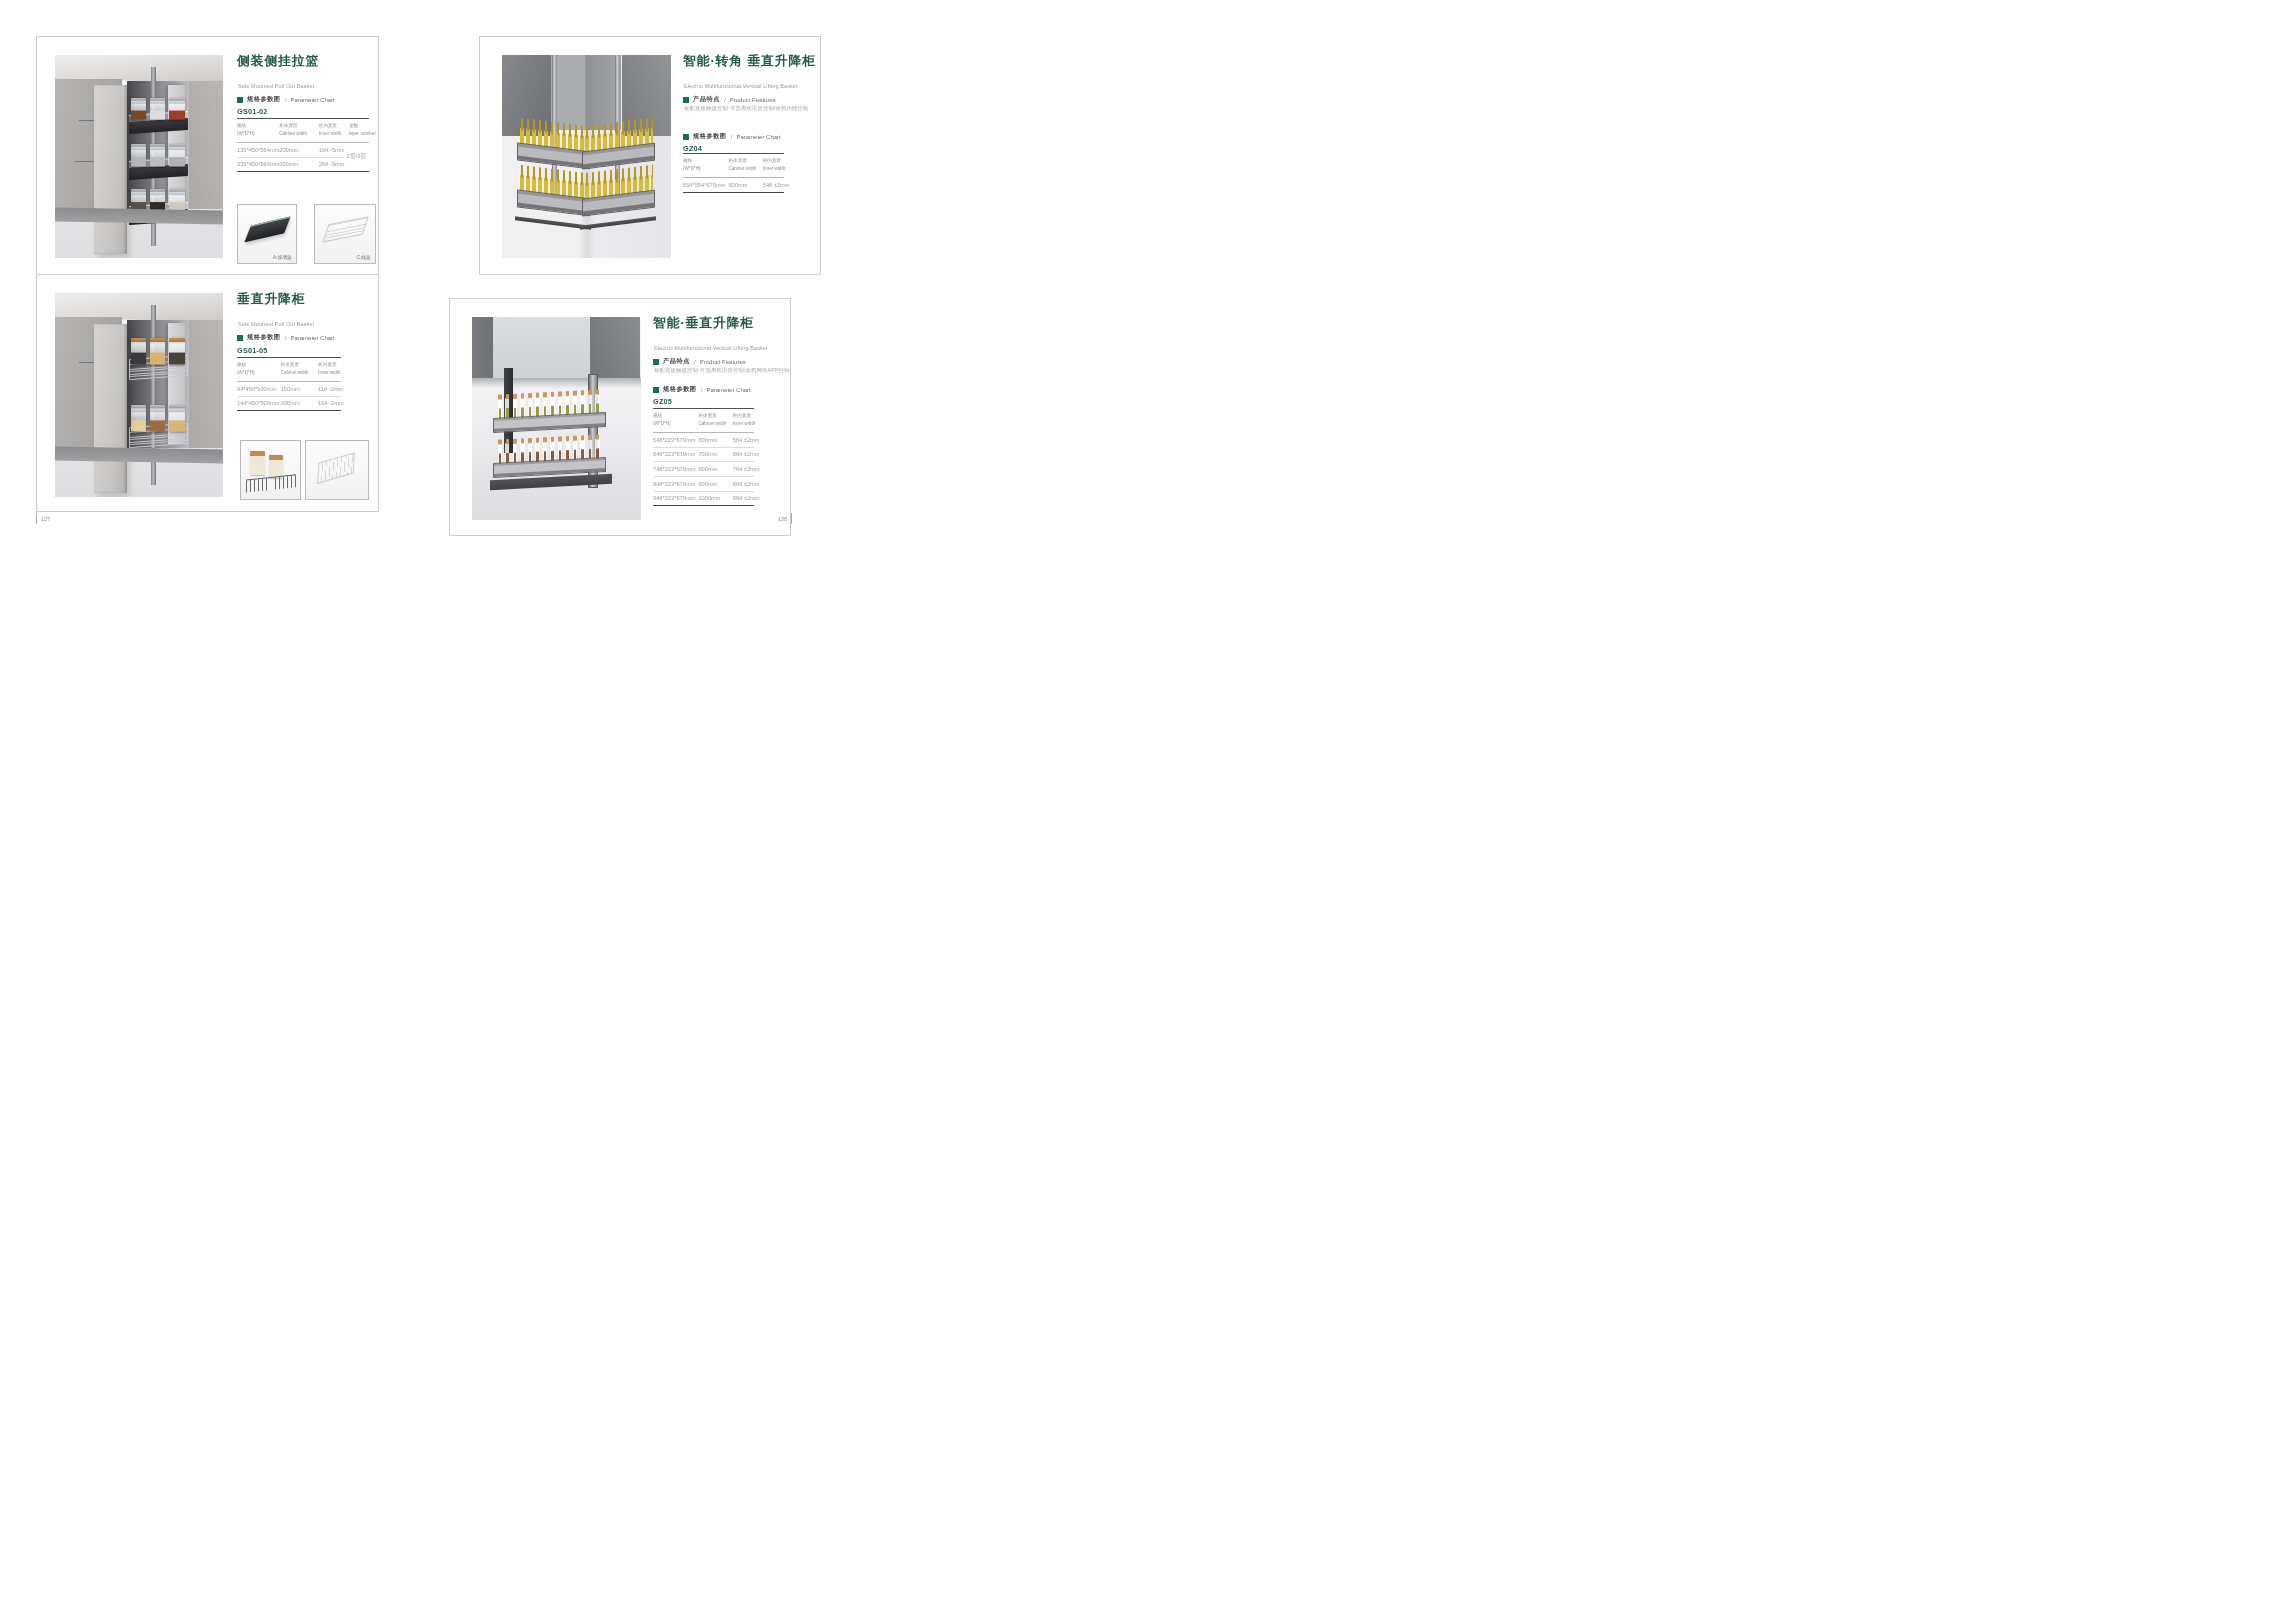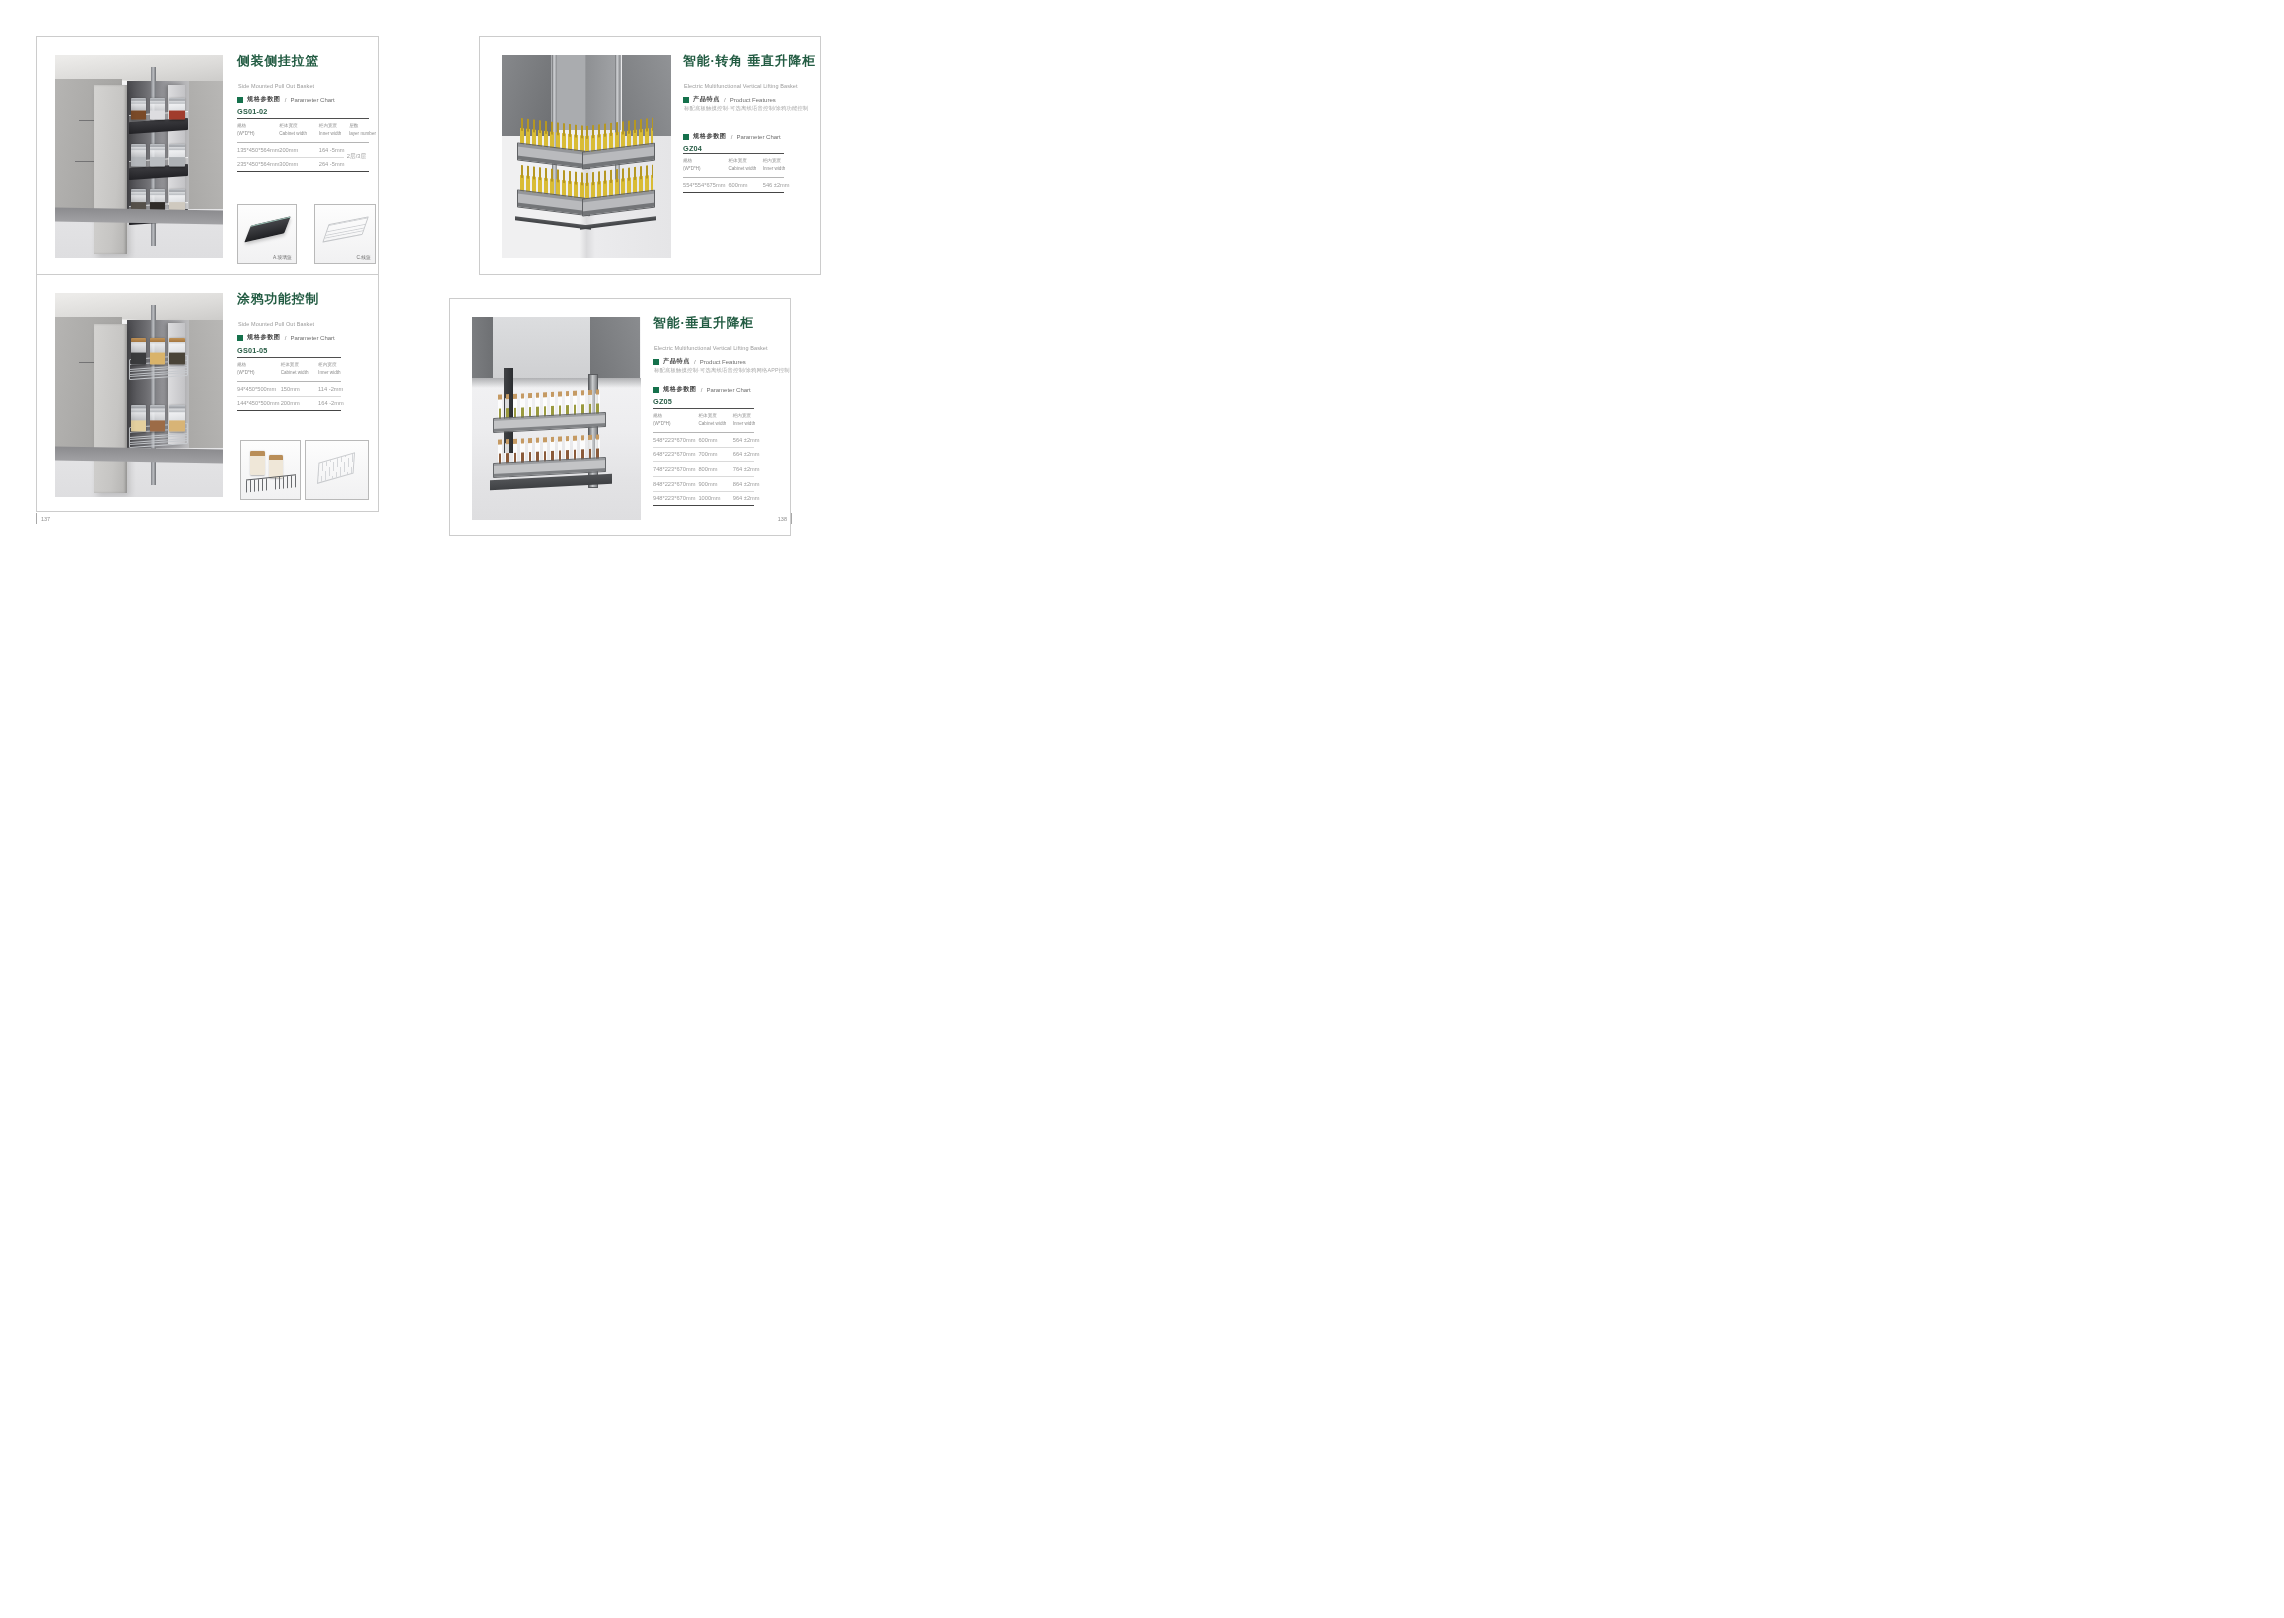--- a/index.html
+++ b/index.html
@@ -268,21 +268,21 @@
       <div class="tier" style="top:55%;height:20%;">
         <div class="tray-wire"></div>
         <div class="jar" style="left:3%;--f:#e3cf9e;"></div>
         <div class="jar" style="left:36%;--f:#9c6b46;"></div>
         <div class="jar" style="left:69%;--f:#d8b476;"></div>
       </div>
       <div class="door"></div>
       <div class="plinth"></div>
     </div>
 
-    <div class="title" style="left:200px;top:15.5px;">涂鸦功能控制</div>
+    <div class="title" style="left:200px;top:15.5px;">垂直升降柜</div>
     <div class="subtitle" style="left:201px;top:46px;">Side Mounted Pull Out Basket</div>
     <div class="section" style="left:200px;top:58px;">
       <span class="sq"></span>
       <span class="cn">规格参数图</span>
       <span class="sep">/</span>
       <span class="en">Parameter Chart</span>
     </div>
     <div class="model" style="left:200px;top:71px;text-align:center;">GS01-05</div>
 
     <div class="tbl t-l2" style="left:200px;top:82px;width:104px;">

